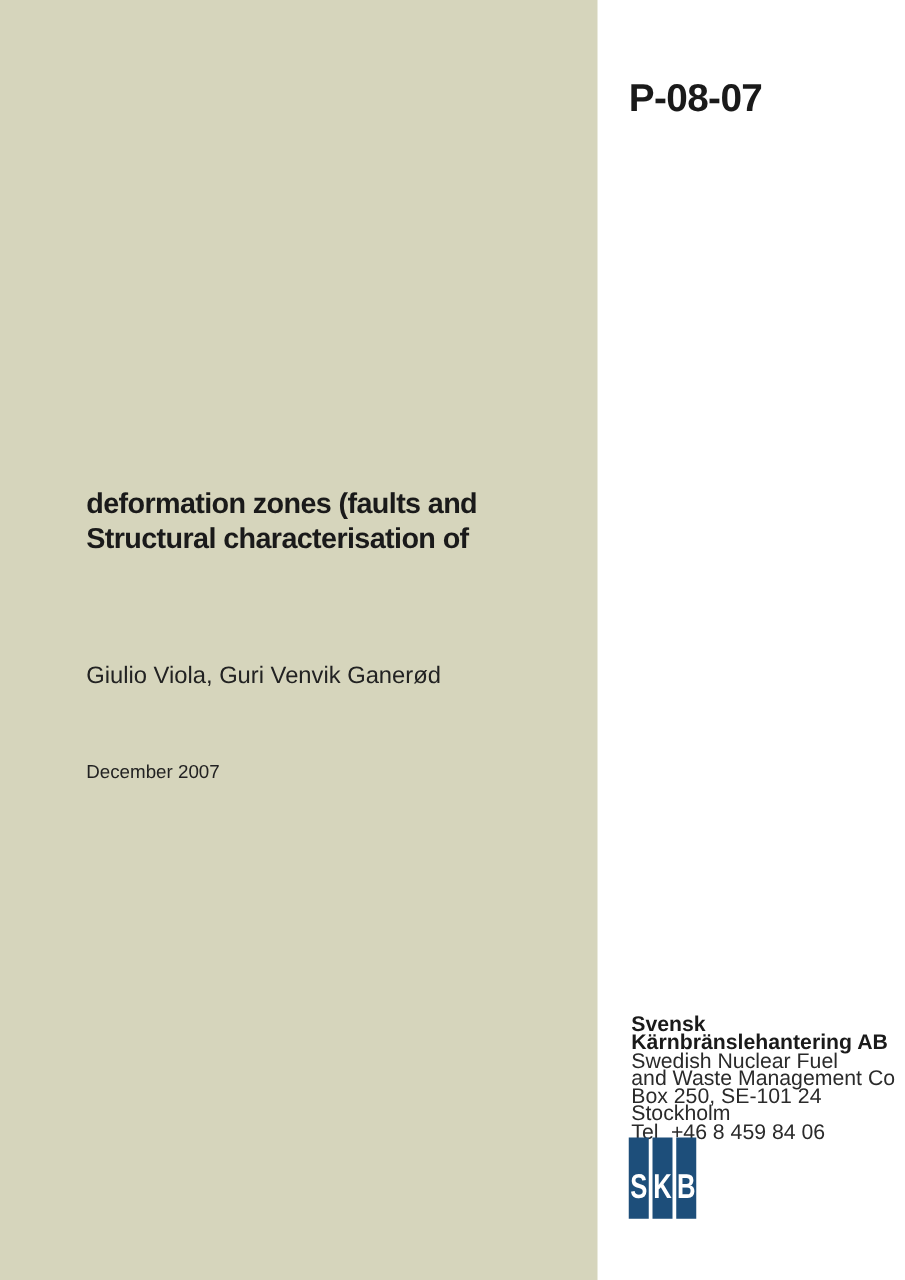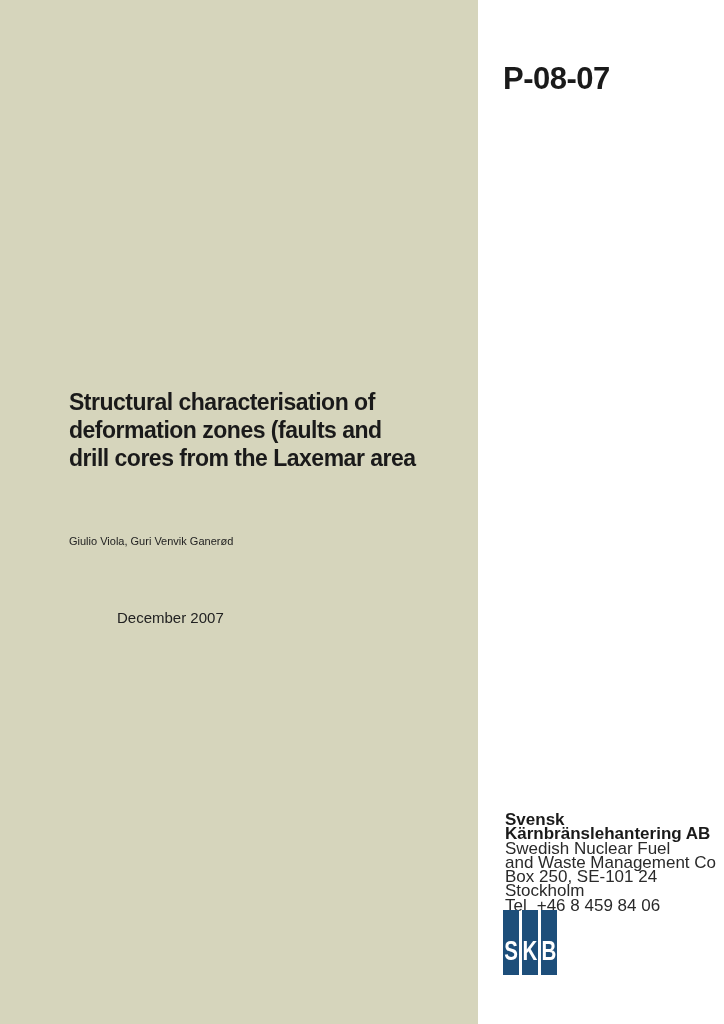--- a/index.html
+++ b/index.html
@@ -61,32 +61,31 @@
     font-size: 23px;
     line-height: 28px;
     font-weight: bold;
     letter-spacing: -0.5px;
     color: var(--text-black);
   }
   .authors {
     position: absolute;
     left: 69px;
     top: 530px;
-    font-size: 11px;
+    font-size: 19px;
     line-height: 22px;
     color: #222222;
   }
   .date {
     position: absolute;
     left: 69px;
     top: 607px;
     font-size: 15px;
     line-height: 22px;
     color: #222222;
-    margin-left: 48px;
   }
   .publisher {
     position: absolute;
     left: 505px;
     top: 813px;
     font-size: 17px;
     line-height: 14.3px;
     color: #2a2a2a;
   }
   .pub-name {
@@ -123,23 +122,22 @@
 <body>
 
 <div class="page">
 
   <div class="panel"></div>
 
   <div class="report-no">P-08-07</div>
 
 
   <div class="main-title">
+    <div>deformation zones (faults and</div>
     <div>Structural characterisation of</div>
-    <div>deformation zones (faults and</div>
-    <div>drill cores from the Laxemar area</div>
   </div>
 
   <div class="authors">
     <div>Giulio Viola, Guri Venvik Ganerød</div>
   </div>
 
   <div class="date">December 2007</div>
 
   <div class="publisher">
     <div class="pub-name">Svensk Kärnbränslehantering AB</div>

